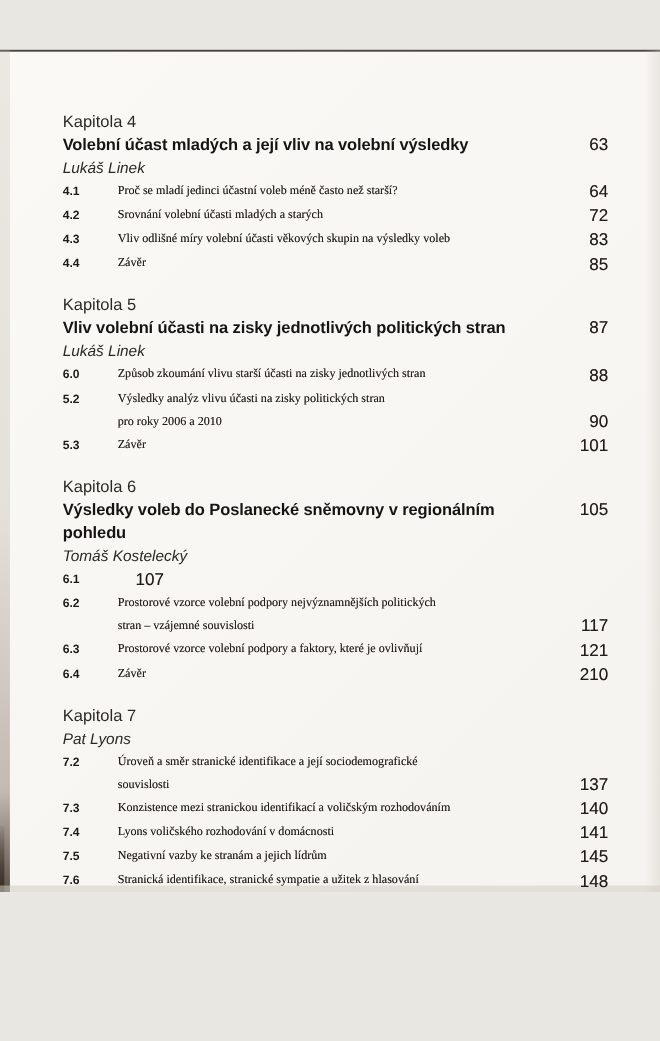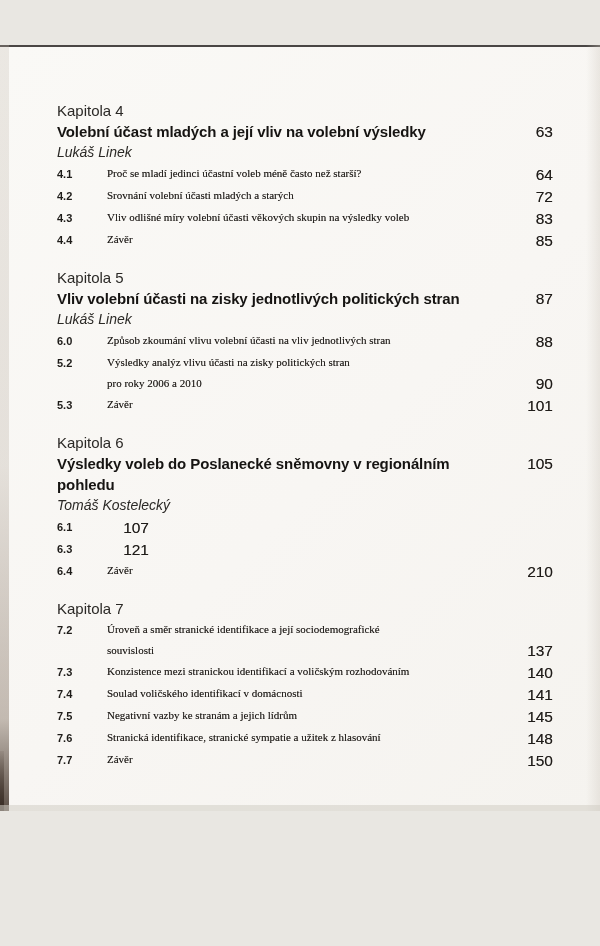--- a/index.html
+++ b/index.html
@@ -189,21 +189,21 @@
       </section>
       <section class="chapter">
         <div class="kapitola">Kapitola 5</div>
         <div class="title-row">
           <h2 class="title">Vliv volební účasti na zisky jednotlivých politických stran</h2>
           <span class="pagenum">87</span>
         </div>
         <div class="author">Lukáš Linek</div>
         <div class="row">
           <span class="num">6.0</span>
-          <span class="entry-text">Způsob zkoumání vlivu volební účasti na vliv jednotlivých stran</span>
+          <span class="entry-text">Způsob zkoumání vlivu starší účasti na zisky jednotlivých stran</span>
           <span class="pagenum">88</span>
         </div>
         <div class="row">
           <span class="num">5.2</span>
           <span class="entry-text">Výsledky analýz vlivu účasti na zisky politických stran
 pro roky 2006 a 2010</span>
           <span class="pagenum">90</span>
         </div>
         <div class="row">
           <span class="num">5.3</span>
@@ -216,45 +216,53 @@
         <div class="title-row">
           <h2 class="title">Výsledky voleb do Poslanecké sněmovny v regionálním pohledu</h2>
           <span class="pagenum">105</span>
         </div>
         <div class="author">Tomáš Kostelecký</div>
         <div class="row">
           <span class="num">6.1</span>
           <span class="pagenum">107</span>
         </div>
         <div class="row">
+          <span class="num">6.2</span>
+          <span class="entry-text">Prostorové vzorce volební podpory nejvýznamnějších politických
+stran – vzájemné souvislosti</span>
+          <span class="pagenum">117</span>
+        </div>
+        <div class="row">
           <span class="num">6.3</span>
+          <span class="entry-text">Prostorové vzorce volební podpory a faktory, které je ovlivňují</span>
           <span class="pagenum">121</span>
         </div>
         <div class="row">
           <span class="num">6.4</span>
           <span class="entry-text">Závěr</span>
           <span class="pagenum">210</span>
         </div>
       </section>
       <section class="chapter">
         <div class="kapitola">Kapitola 7</div>
+        <div class="author">Pat Lyons</div>
         <div class="row">
           <span class="num">7.2</span>
           <span class="entry-text">Úroveň a směr stranické identifikace a její sociodemografické
 souvislosti</span>
           <span class="pagenum">137</span>
         </div>
         <div class="row">
           <span class="num">7.3</span>
           <span class="entry-text">Konzistence mezi stranickou identifikací a voličským rozhodováním</span>
           <span class="pagenum">140</span>
         </div>
         <div class="row">
           <span class="num">7.4</span>
-          <span class="entry-text">Soulad voličského identifikací v domácnosti</span>
+          <span class="entry-text">Lyons voličského rozhodování v domácnosti</span>
           <span class="pagenum">141</span>
         </div>
         <div class="row">
           <span class="num">7.5</span>
           <span class="entry-text">Negativní vazby ke stranám a jejich lídrům</span>
           <span class="pagenum">145</span>
         </div>
         <div class="row">
           <span class="num">7.6</span>
           <span class="entry-text">Stranická identifikace, stranické sympatie a užitek z hlasování</span>

